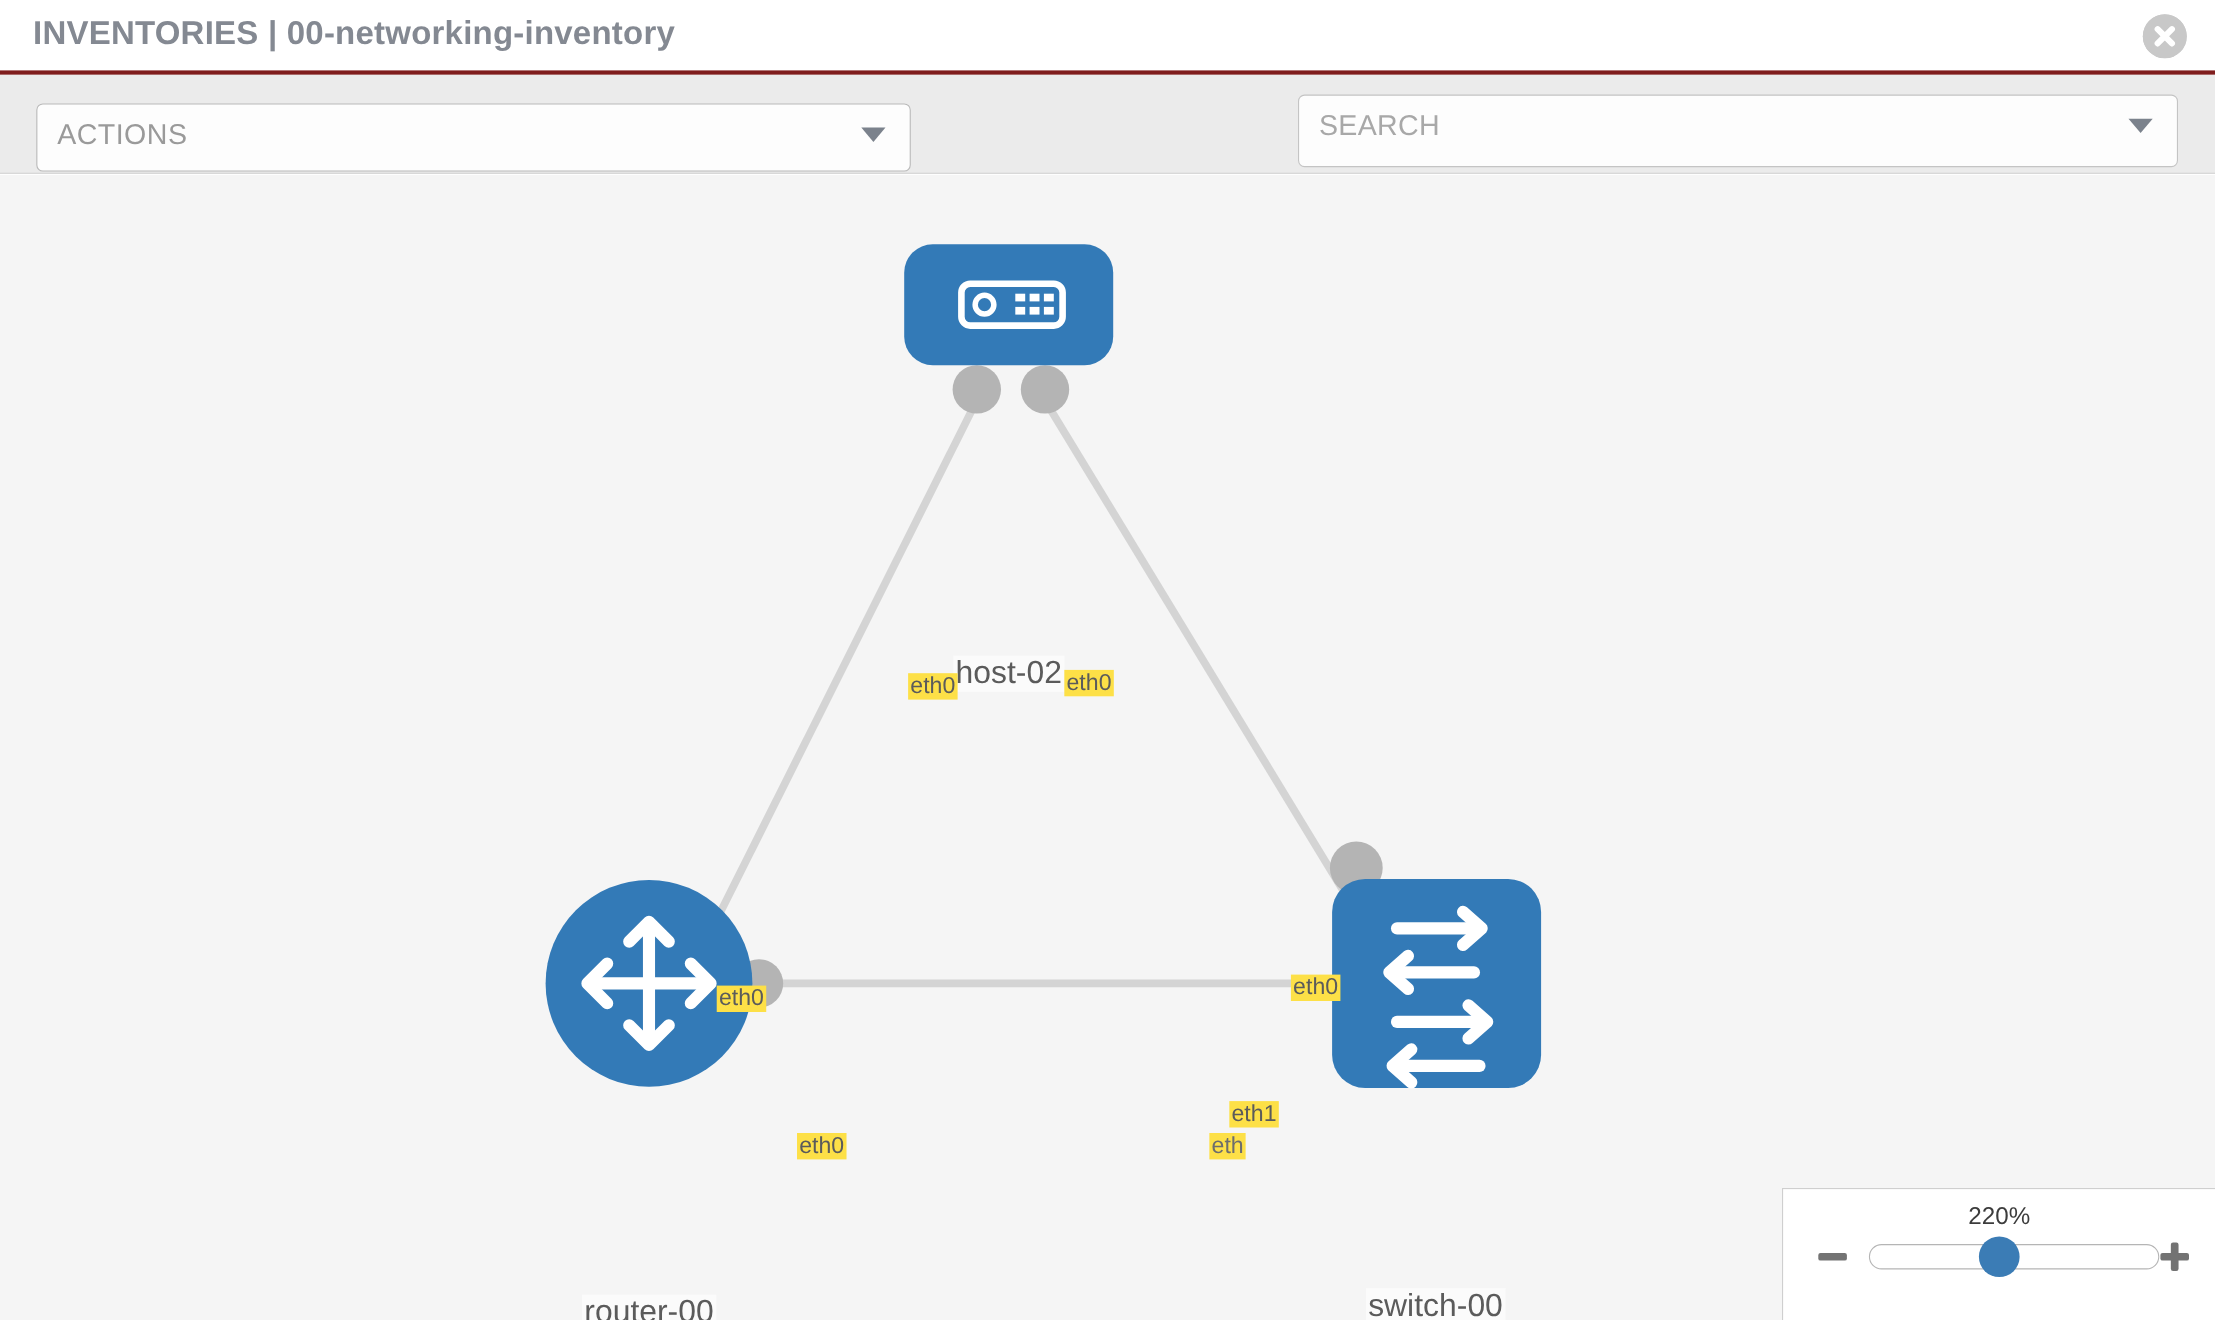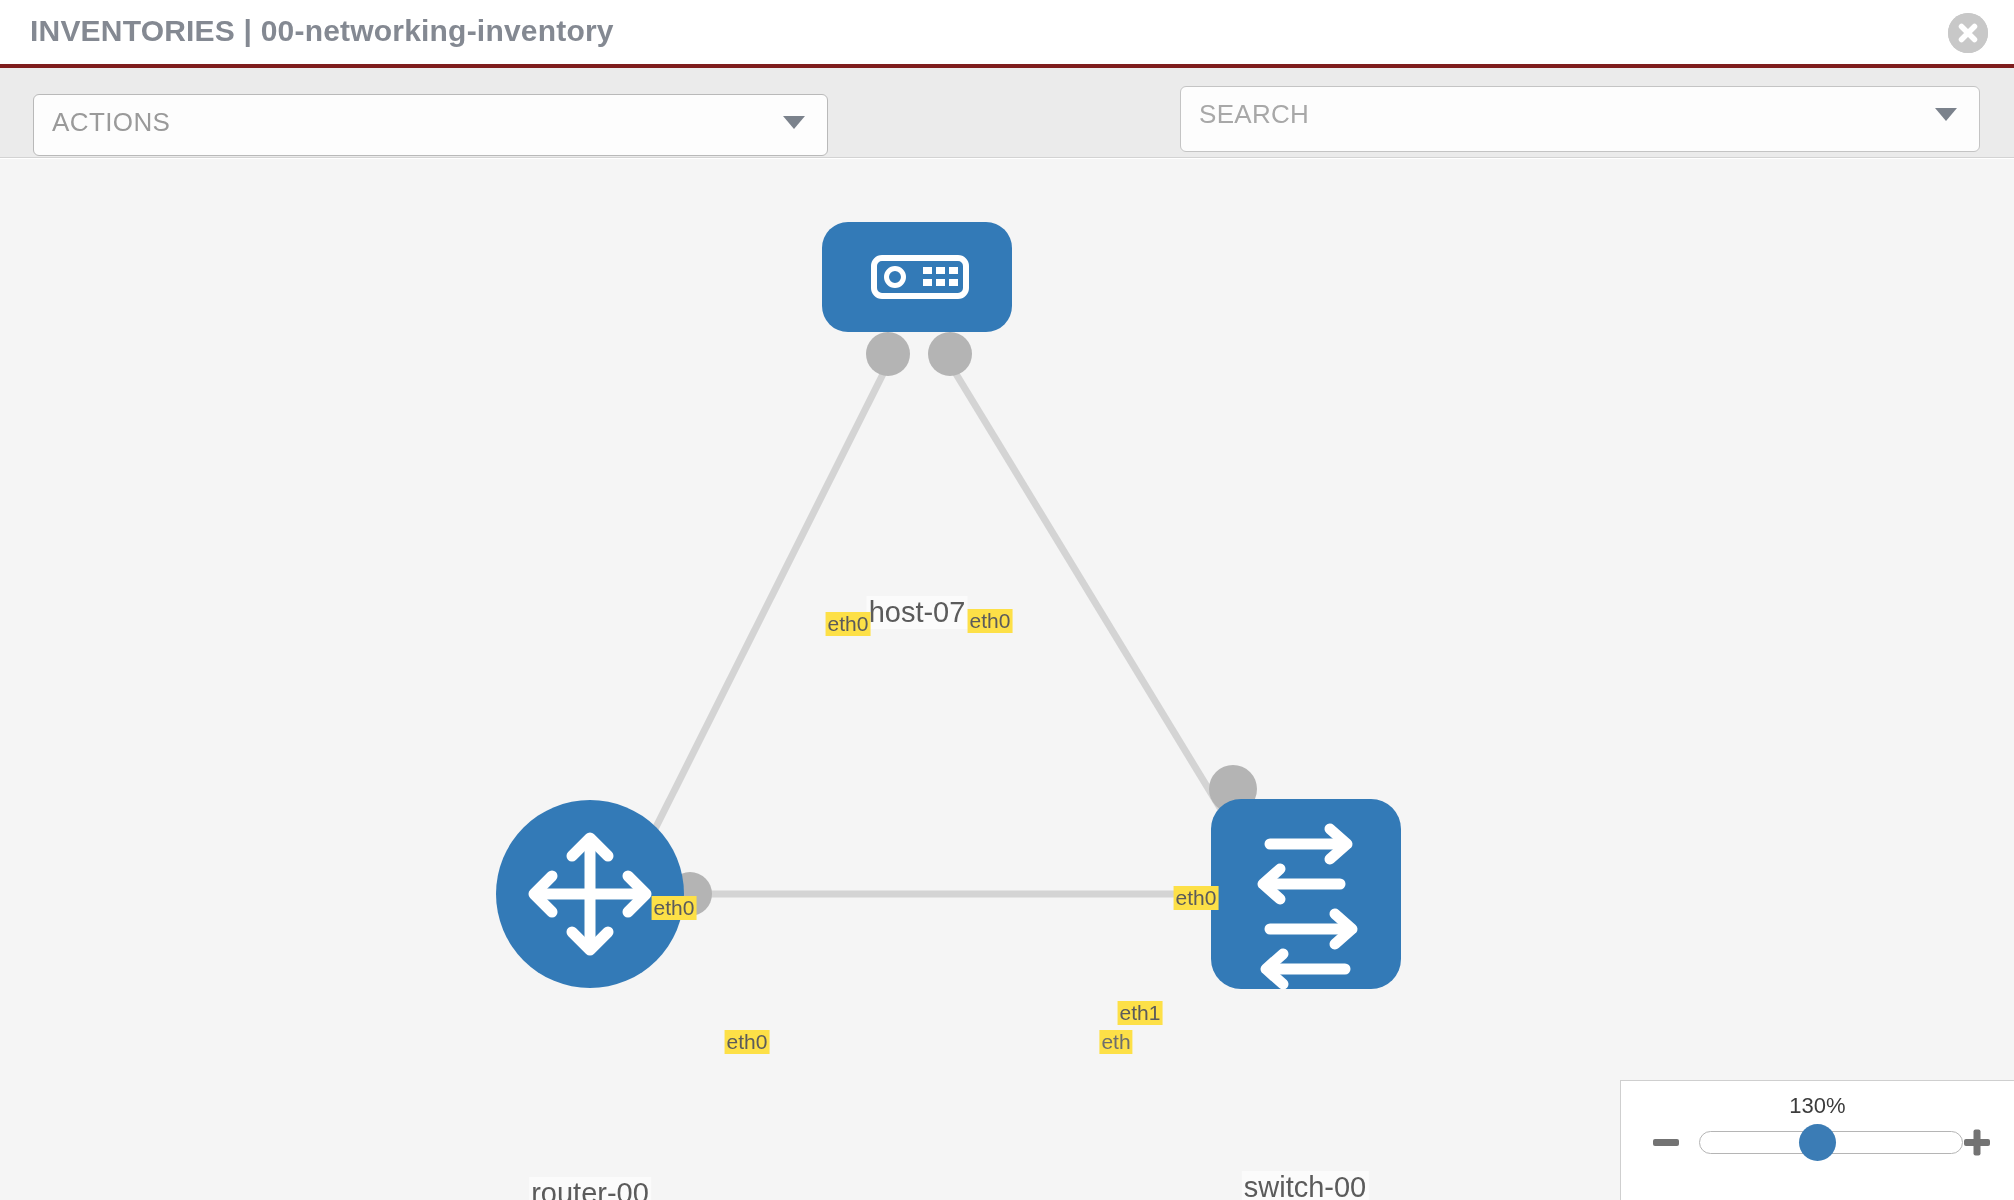--- a/index.html
+++ b/index.html
@@ -307,37 +307,37 @@
           <line x1="1340" y1="725" x2="1265" y2="725"></line>
           <polyline points="1280,710 1263,725 1280,740"></polyline>
           <line x1="1270" y1="770" x2="1350" y2="770"></line>
           <polyline points="1335,755 1352,770 1335,785"></polyline>
           <line x1="1345" y1="810" x2="1268" y2="810"></line>
           <polyline points="1283,795 1266,810 1283,825"></polyline>
         </g>
       </g>
     </svg>
 
-    <div class="node-label" style="left:917px; top:437px;">host-07</div>
+    <div class="node-label" style="left:917px; top:437px;">host-02</div>
     <div class="node-label" style="left:590px; top:992px;margin-top:26px;">router-00</div>
     <div class="node-label" style="left:1305px; top:992px;margin-top:20px;">switch-00</div>
 
     <div class="iface-label" style="left:848px; top:453px;">eth0</div>
     <div class="iface-label" style="left:990px; top:450px;">eth0</div>
 
     <div class="iface-label" style="left:674px; top:737px;">eth0</div>
     <div class="iface-label" style="left:1196px; top:727px;">eth0</div>
 
     <div class="iface-label" style="left:747px; top:871px;">eth0</div>
     <div class="iface-label behind" style="left:1116px; top:871px;">eth</div>
     <div class="iface-label" style="left:1140px; top:842px;">eth1</div>
   </div>
 
   <div class="zoom-panel">
-    <div class="zoom-value">130%</div>
+    <div class="zoom-value">220%</div>
 
     <div class="zoom-minus">
       <svg width="30" height="30" viewBox="0 0 30 30">
         <rect x="2" y="11" width="26" height="7" rx="2" fill="#737373"></rect>
       </svg>
     </div>
 
     <div class="zoom-track"></div>
     <div class="zoom-thumb"></div>
 

